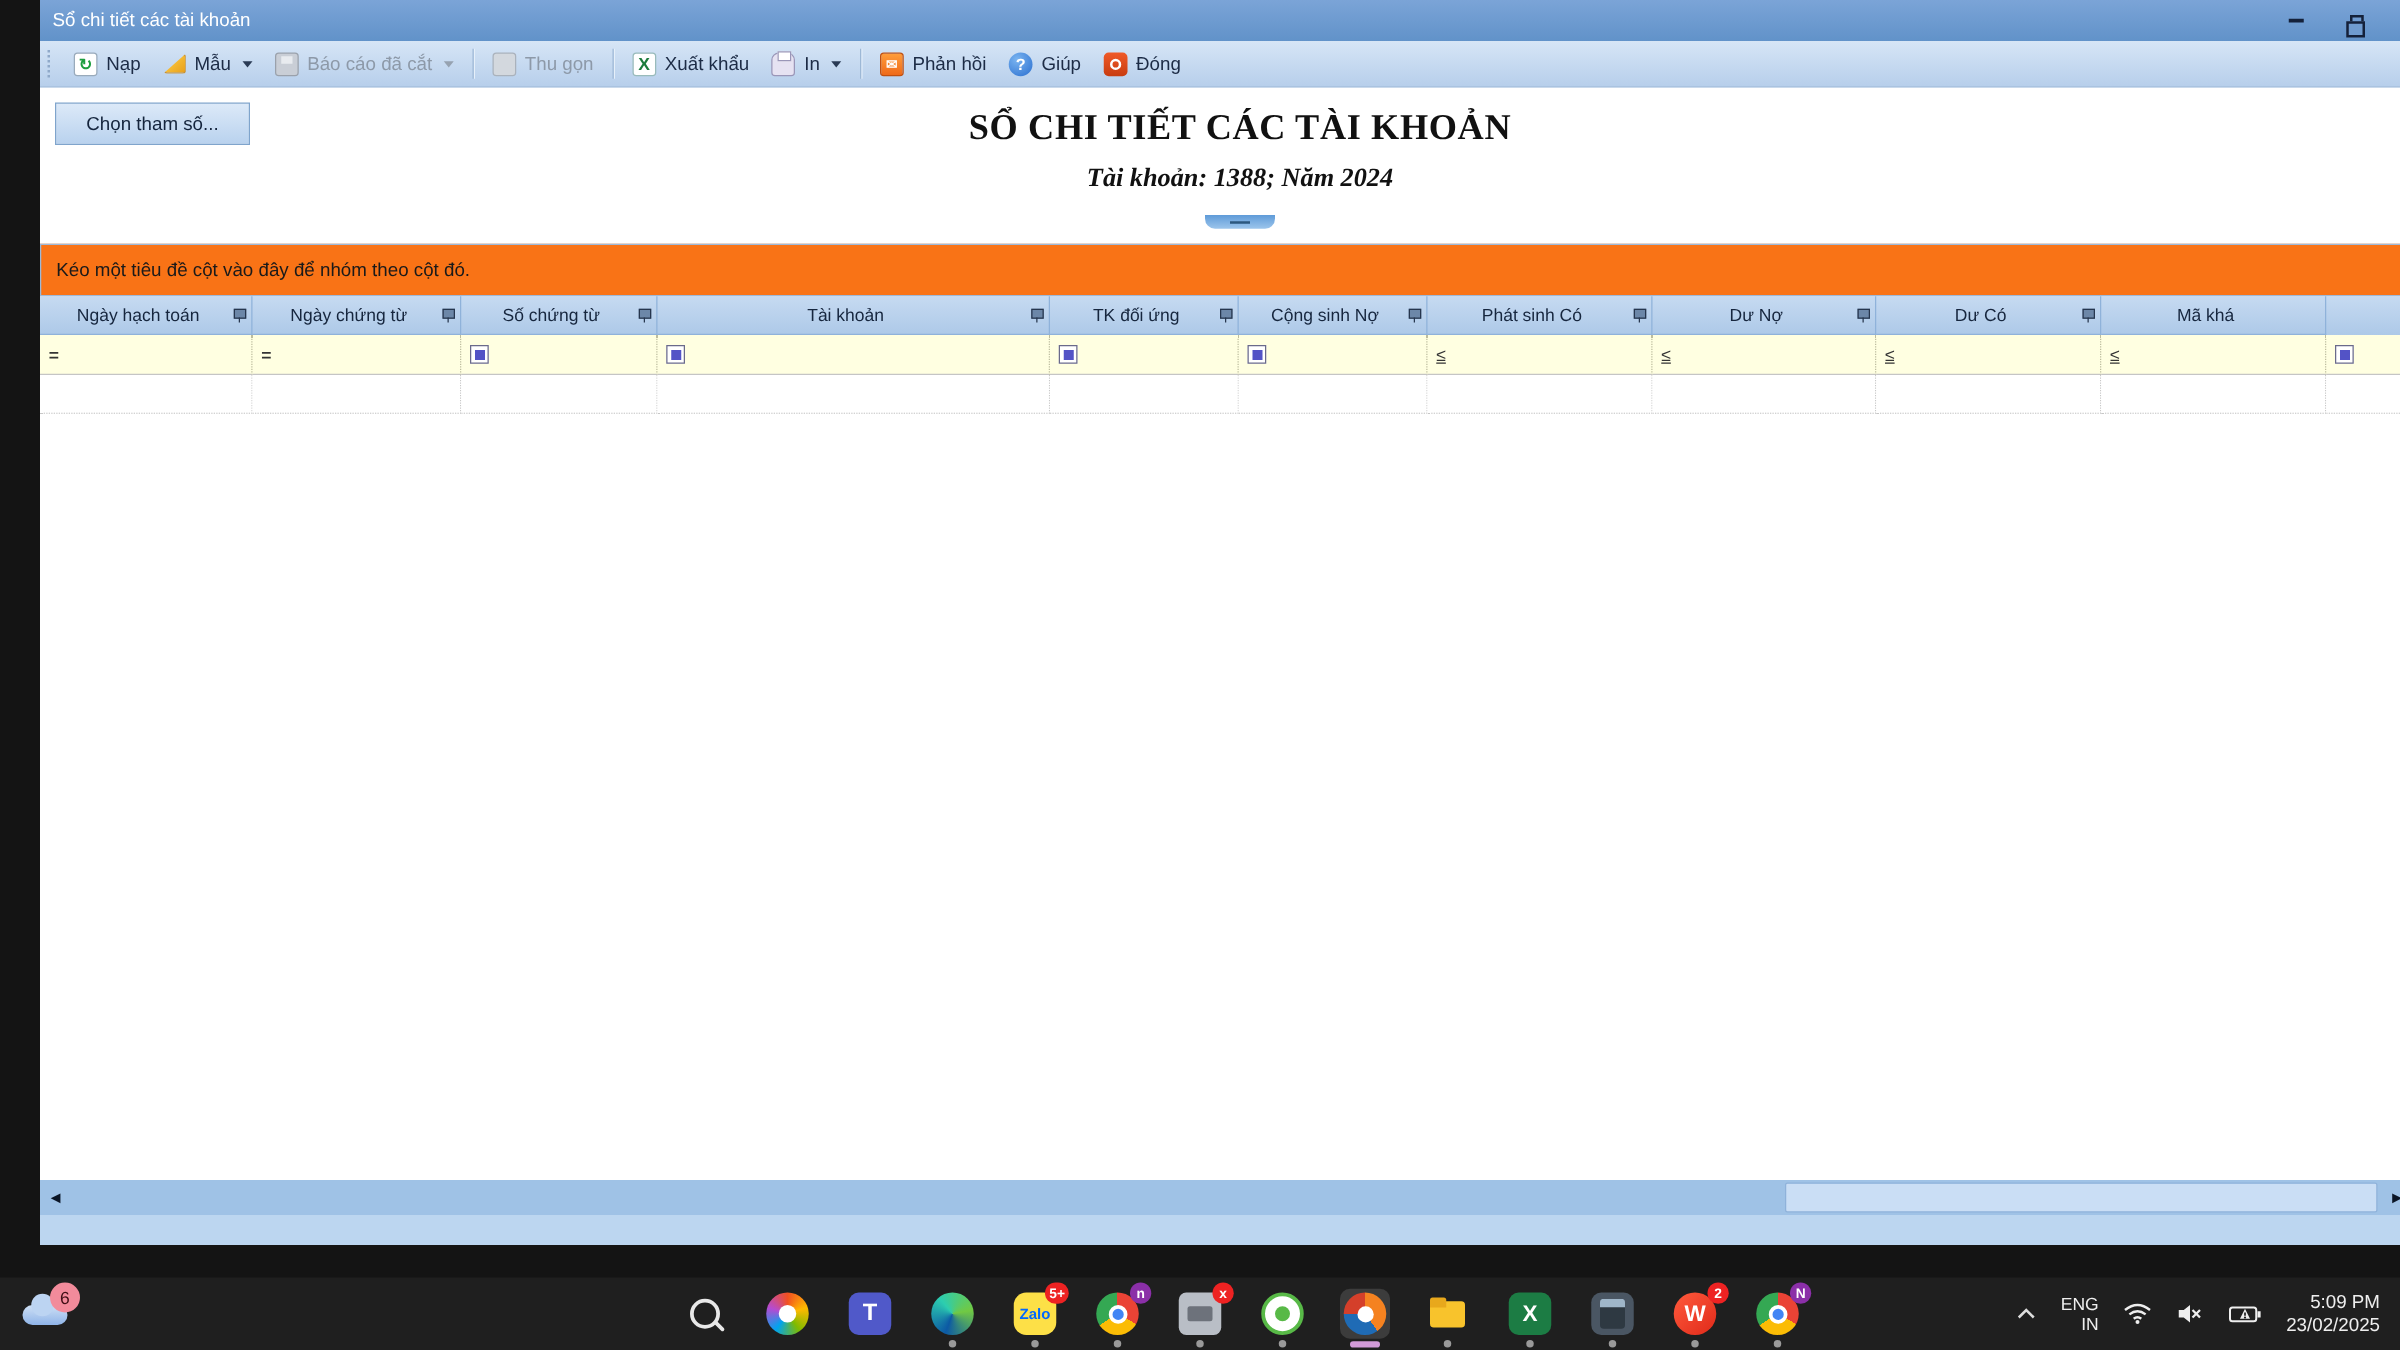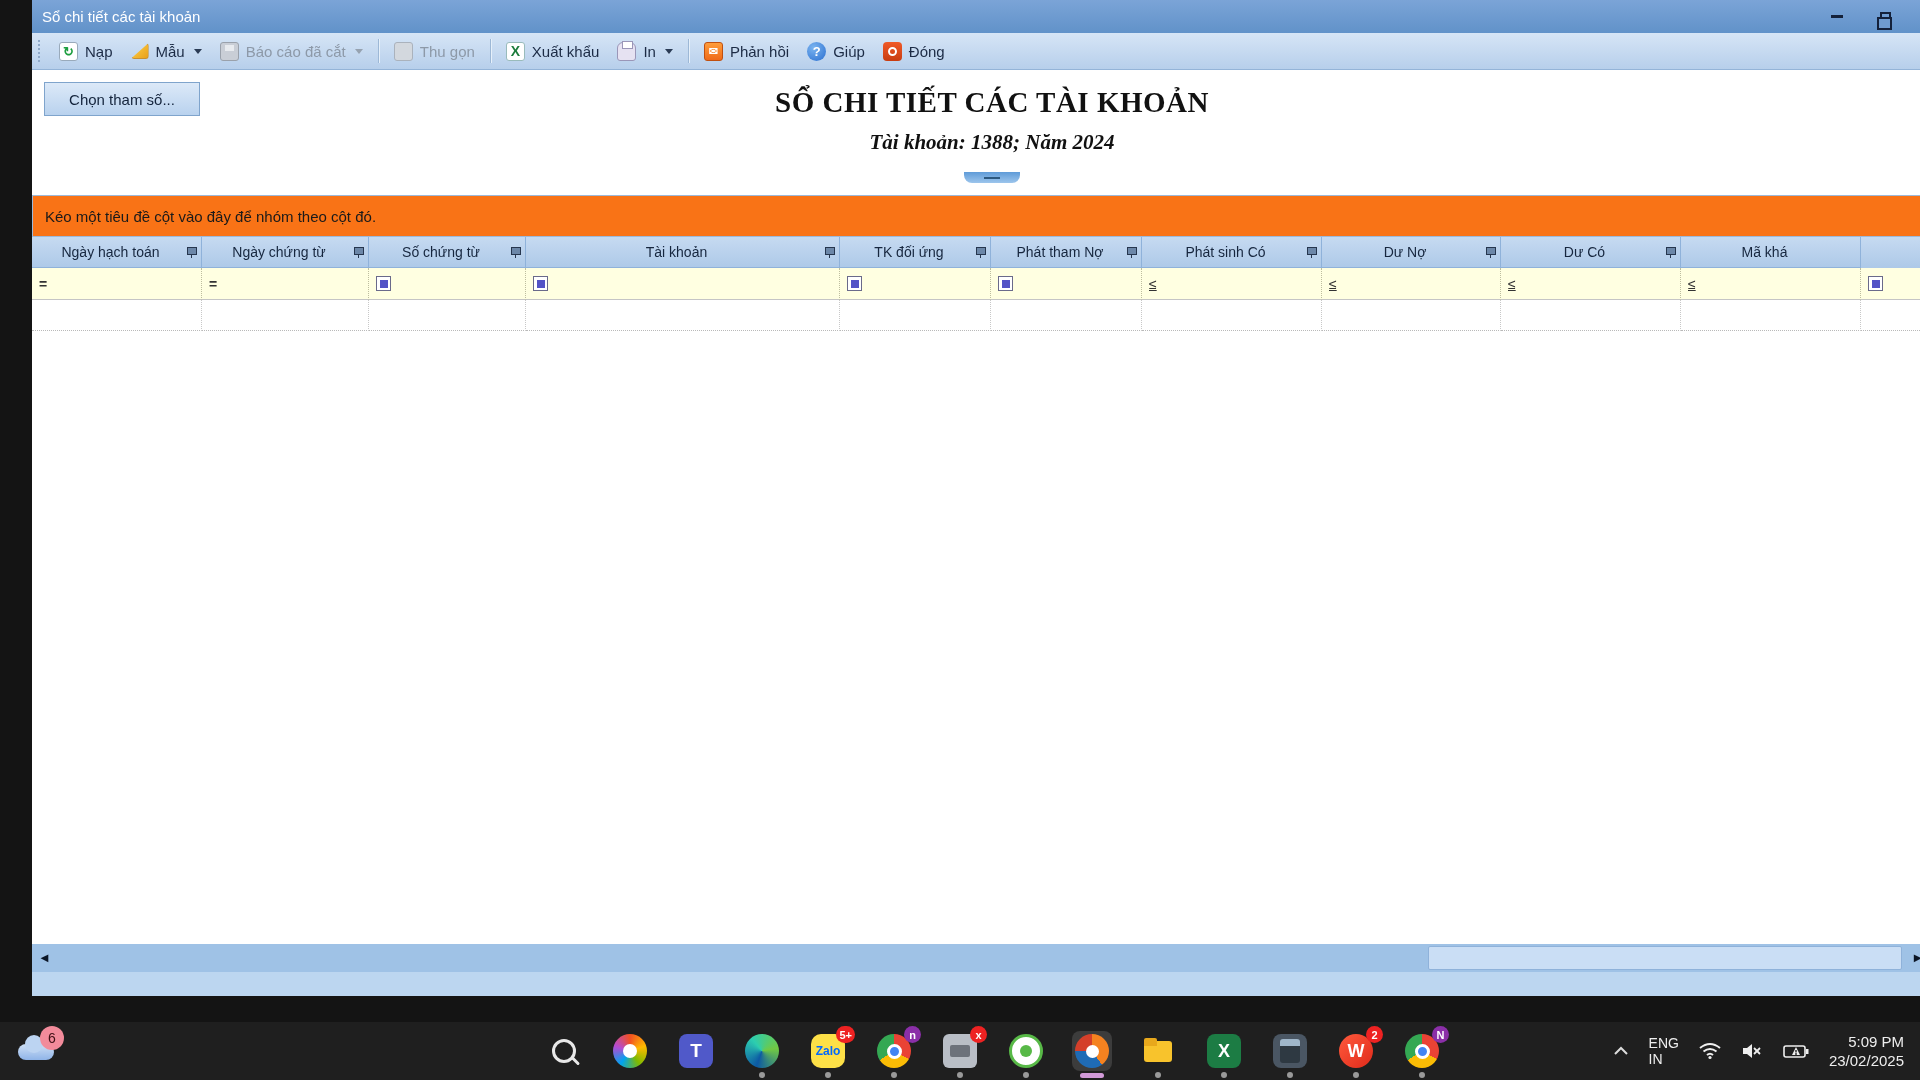--- a/index.html
+++ b/index.html
@@ -142,21 +142,21 @@
   .g-folder { background:transparent; position:relative; }
   .g-folder::before { content:""; position:absolute; left:3px; top:7px; width:28px; height:21px; background:#f8c32c; border-radius:3px; }
   .g-folder::after { content:""; position:absolute; left:3px; top:4px; width:13px; height:8px; background:#e8a81c; border-radius:2px 2px 0 0; }
   .g-excel { background:#1c7c44; font-size:18px !important; }
   .g-calc { background:#4a5663; position:relative; }
   .g-calc i { display:block; width:20px; height:24px; background:#2e3942; border-radius:3px; border-top:7px solid #9fb6c9; }
   .g-wps { background:linear-gradient(135deg,#ff5a3c,#e02a1a); border-radius:50% !important; font-size:18px !important; }
 
   .tray { position:absolute; right:0; top:0; height:58px; display:flex; align-items:center; gap:20px; padding-right:16px; color:#eee; }
   .chev { font-size:16px; color:#ddd; }
-  .lang { text-align:left; font-size:14px; line-height:16px; }
+  .lang { text-align:right; font-size:14px; line-height:16px; }
   .clock { text-align:right; font-size:15px; line-height:19px; }
   .trayicon svg { display:block; }
   .weather { position:absolute; left:16px; top:8px; width:48px; height:42px; }
   .cloud { position:absolute; left:2px; top:14px; width:36px; height:16px; background:linear-gradient(#cfe0f5,#8fb4e8); border-radius:10px; }
   .cloud::before { content:""; position:absolute; left:7px; top:-9px; width:18px; height:18px; background:#bcd4f2; border-radius:50%; }
   .wbadge { position:absolute; right:0; top:-4px; width:24px; height:24px; background:#f28b9b; border-radius:50%;
             color:#401016; font-size:14px; display:flex; align-items:center; justify-content:center; }
 </style>
 </head>
 <body>
@@ -252,21 +252,21 @@
           </div>
           <div class="hcell">
             <span>Tài khoản</span>
             <span class="pin"></span>
           </div>
           <div class="hcell">
             <span>TK đối ứng</span>
             <span class="pin"></span>
           </div>
           <div class="hcell">
-            <span>Phát tham Nợ</span>
+            <span>Cộng sinh Nợ</span>
             <span class="pin"></span>
           </div>
           <div class="hcell">
             <span>Phát sinh Có</span>
             <span class="pin"></span>
           </div>
           <div class="hcell">
             <span>Dư Nợ</span>
             <span class="pin"></span>
           </div>

